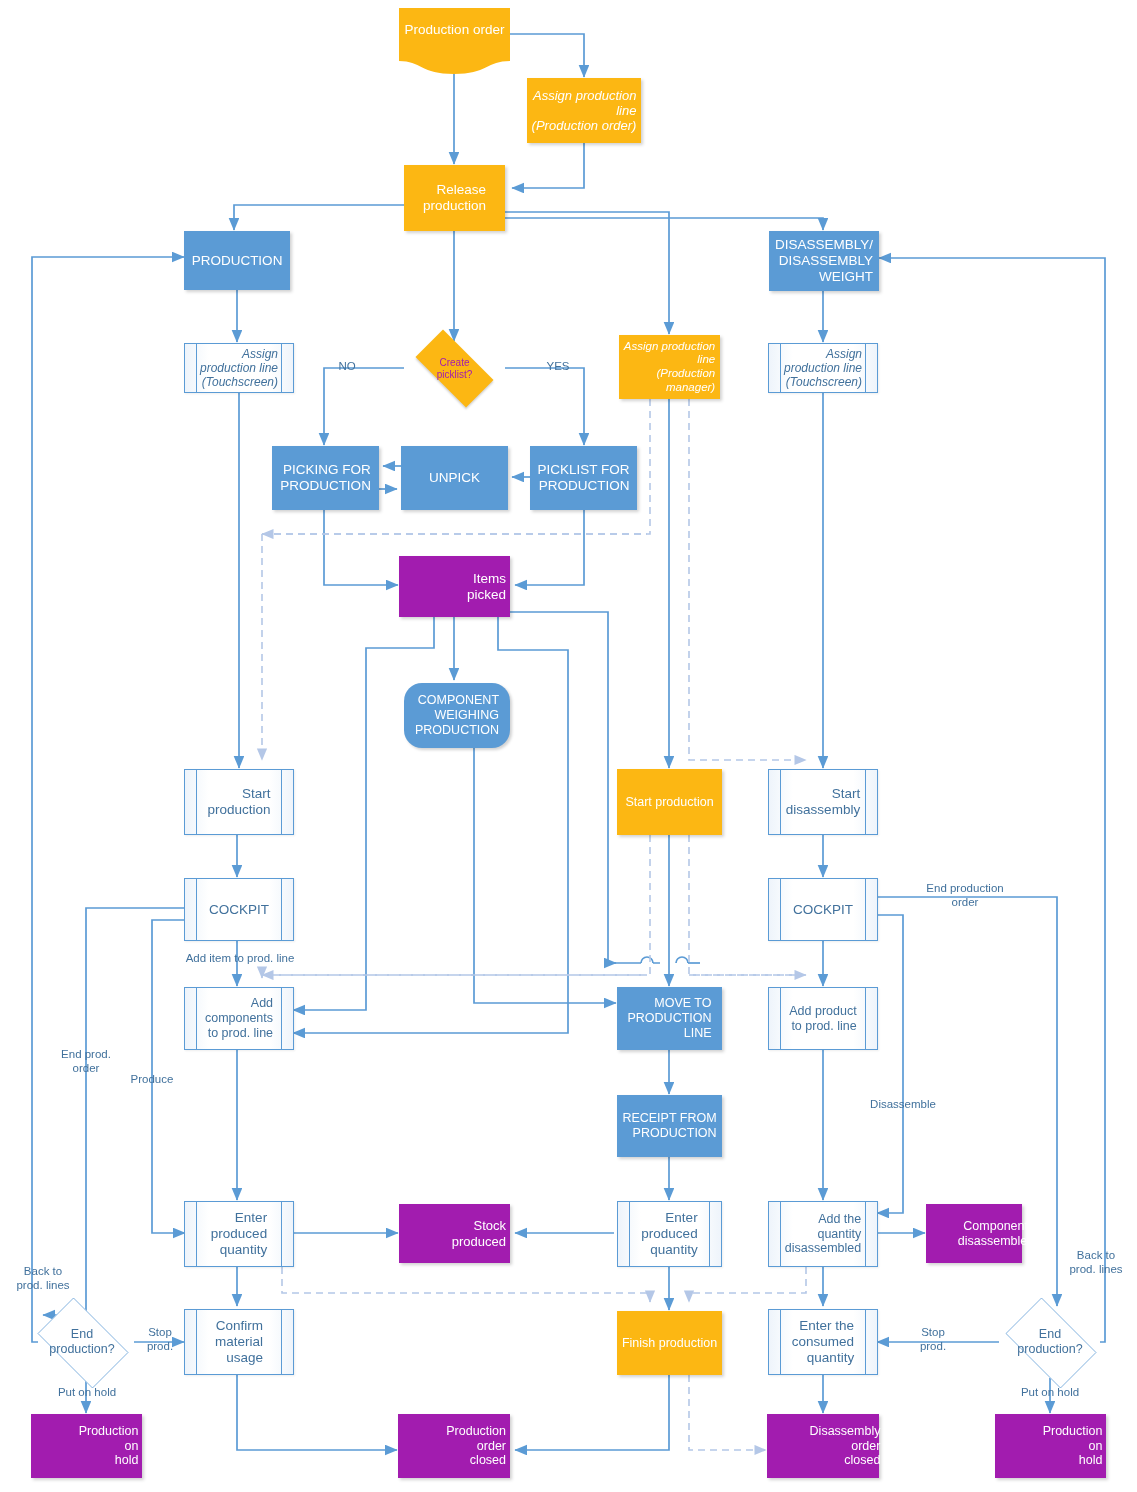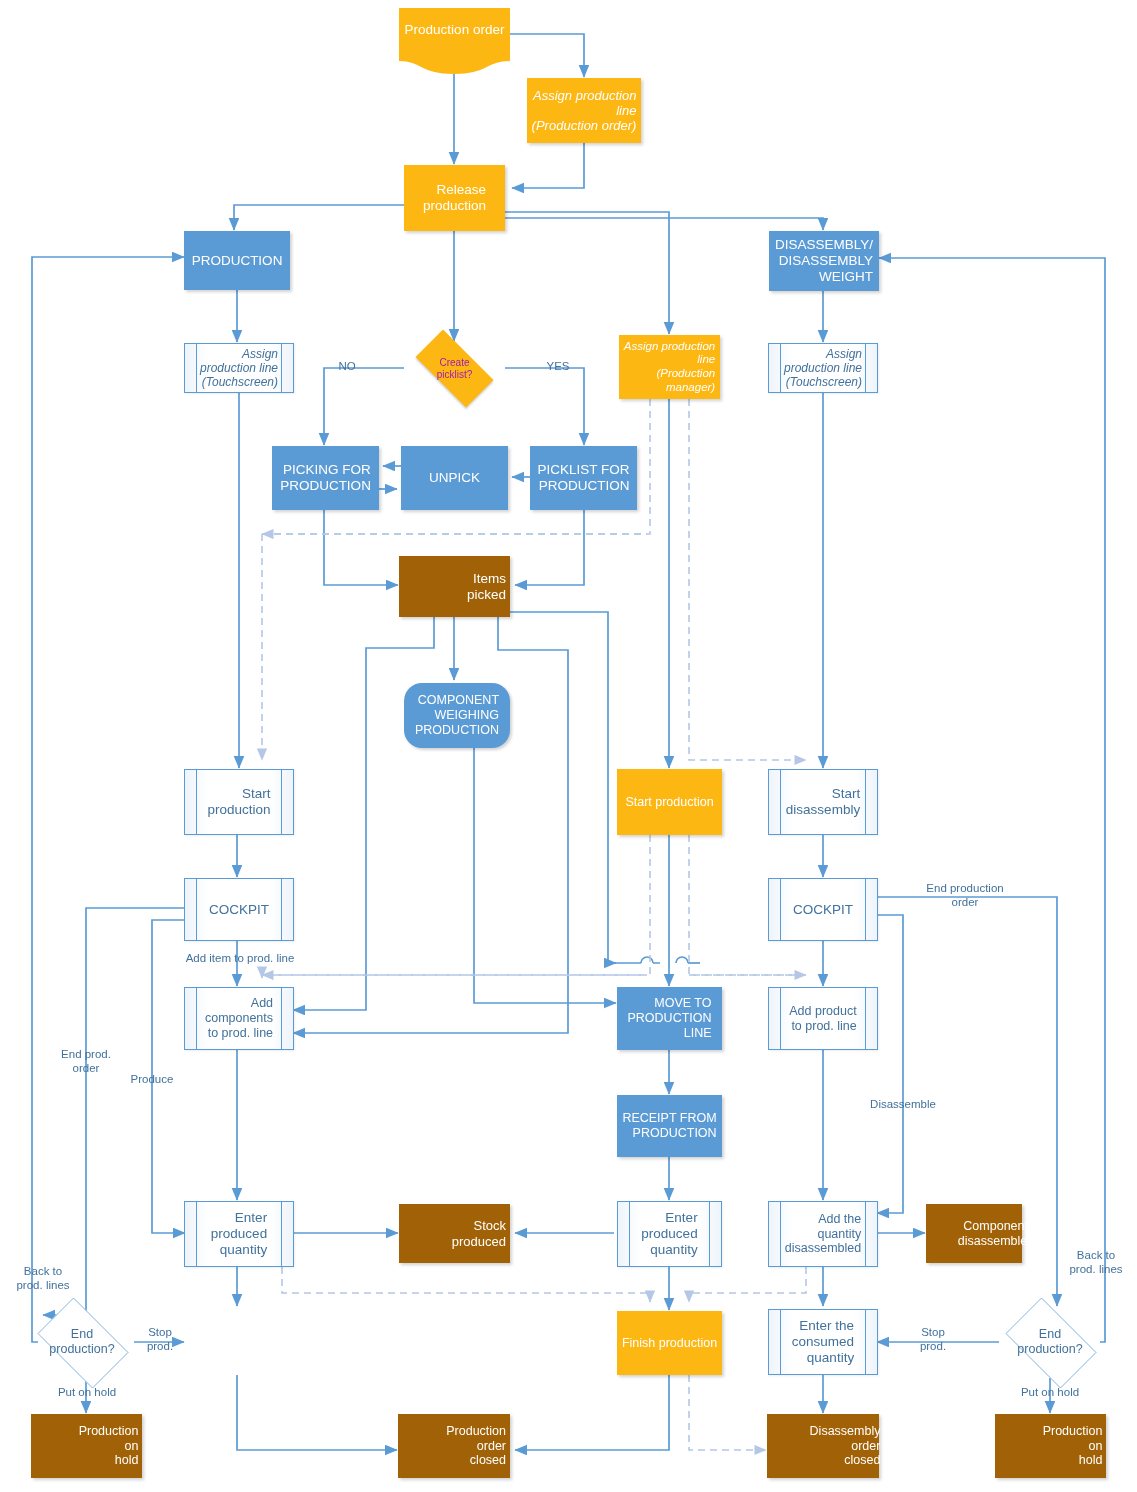--- a/index.html
+++ b/index.html
@@ -14,21 +14,21 @@
 
   
   .n-blue{background:#5B9BD5;color:#ffffff;font-size:13.5px;
           box-shadow:2px 2px 3px rgba(0,0,0,0.18);}
   
   .n-gold{background:#FCB713;color:#ffffff;font-size:13.5px;
           box-shadow:2px 2px 3px rgba(0,0,0,0.18);}
   .n-gold-i{background:#FCB713;color:#ffffff;font-size:13px;font-style:italic;
             box-shadow:2px 2px 3px rgba(0,0,0,0.18);}
   
-  .n-green{background:#a16207;color:#ffffff;font-size:13.5px;
+  .n-green{background:#a21caf;color:#ffffff;font-size:13.5px;
            box-shadow:2px 2px 3px rgba(0,0,0,0.18);padding-left:44px;}
   
   .n-pre{background:linear-gradient(90deg,#eef4fb 0%,#f7fafd 12%,#ffffff 22%,#ffffff 78%,#f7fafd 88%,#eef4fb 100%);
          border:1px solid #5B9BD5;color:#41719C;font-size:13.5px;
          box-shadow:1px 1px 2px rgba(0,0,0,0.07);}
   .n-pre::before,.n-pre::after{content:"";position:absolute;top:-1px;bottom:-1px;
          width:0;border-left:1px solid #5B9BD5;}
   .n-pre::before{left:11px;} .n-pre::after{right:11px;}
   .n-pre-i{font-style:italic;}
 
@@ -356,20 +356,25 @@
       <span style="white-space:pre-line;font-size:12.5px;">Components
 disassembled</span>
     </div>
 
     <div class="n-dia white" style="left:28px;top:1307px;width:108px;height:70px;">
       <div class="dshape"></div>
       <div class="dtext" style="white-space:pre-line;font-size:12.5px;">End
 production?</div>
     </div>
 
+    <div class="node n-pre" style="left:184px;top:1309px;width:110px;height:66px;">
+      <span style="white-space:pre-line;">Confirm
+material
+usage</span>
+    </div>
 
     <div class="node n-gold" style="left:617px;top:1311px;width:105px;height:64px;">
       <span style="font-size:12.5px;">Finish production</span>
     </div>
 
     <div class="node n-pre" style="left:768px;top:1309px;width:110px;height:66px;">
       <span style="white-space:pre-line;">Enter the
 consumed
 quantity</span>
     </div>

